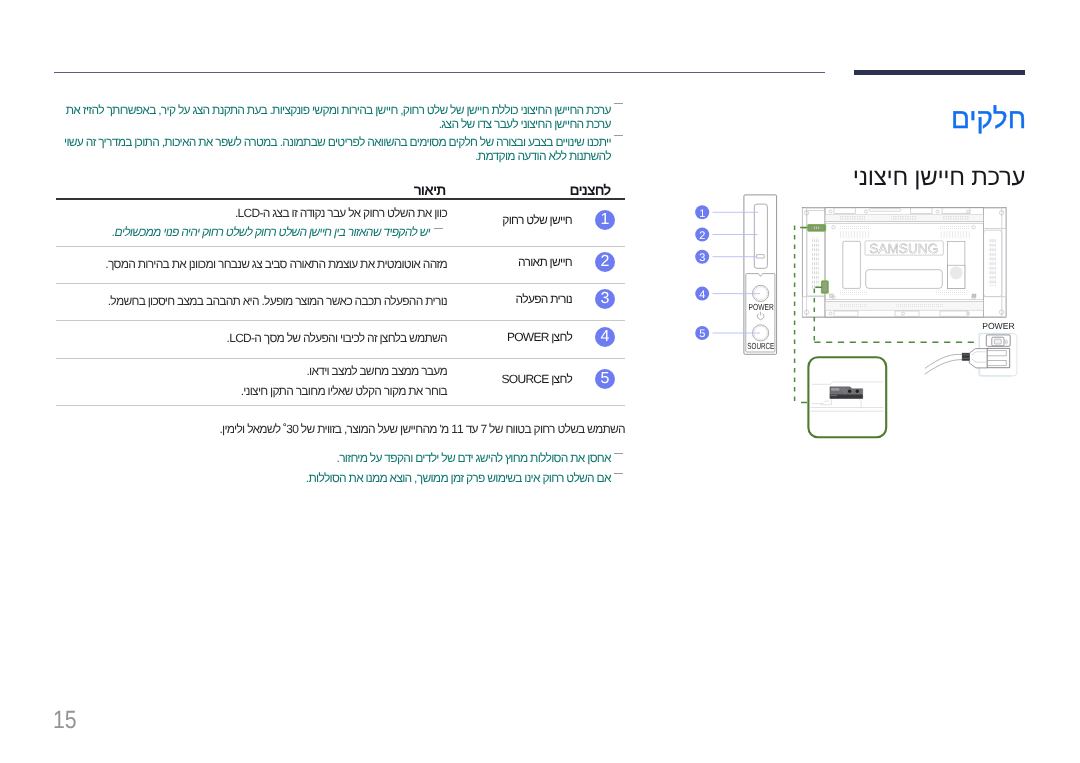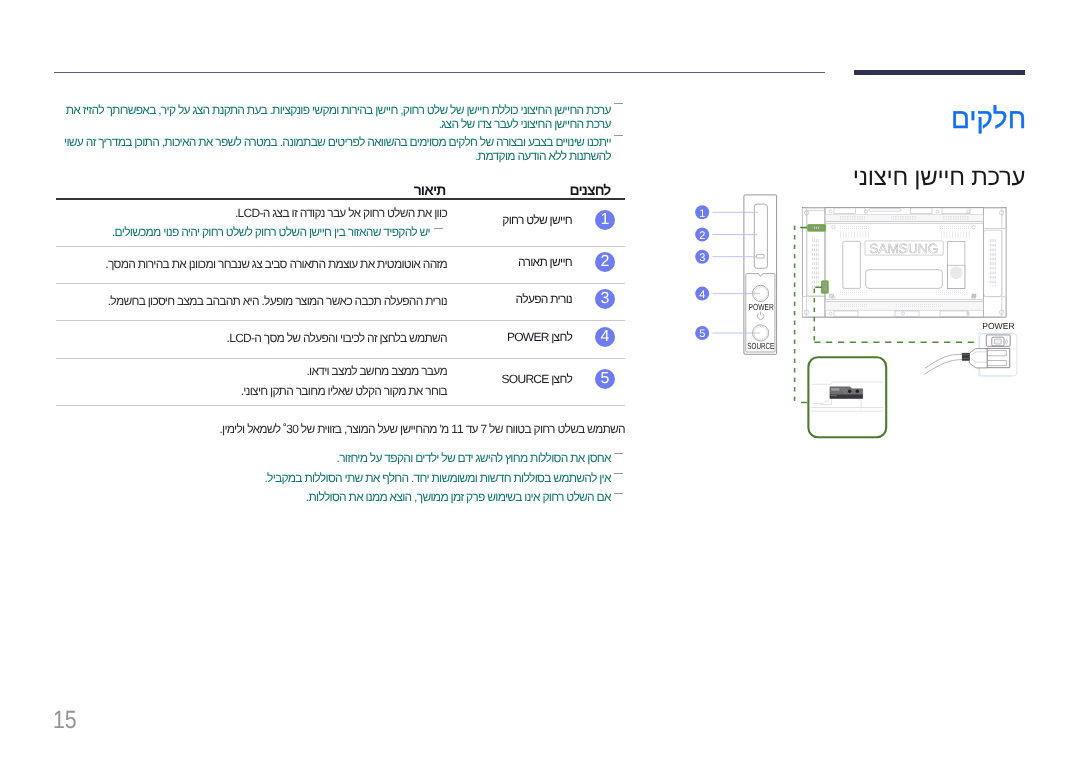--- a/index.html
+++ b/index.html
@@ -30,21 +30,21 @@
   #tbl tbody tr{border-bottom:1.1px solid #c9c9cc;}
   .c-desc{padding-right:6px !important;}
   #tbl thead .c-desc{padding-right:7.5px !important;}
   .c-name{padding-right:13px !important;}
   .c-num{text-align:center !important;}
   .c-head2{padding-right:14.5px !important;}
   .num-badge{display:inline-block;position:relative;top:-2.5px;width:20px;height:20px;border-radius:50%;background:#6e7cf2;
              color:#fff;font-size:16px;letter-spacing:0;line-height:20px;text-align:center;vertical-align:middle;}
   .lbl{font-size:12px;letter-spacing:-0.72px;color:#16181d;white-space:nowrap;position:relative;top:-2.5px;}
   .desc-l{font-size:12px;letter-spacing:-0.72px;color:#2b2c2f;line-height:19.4px;}
-  .c-desc .dashitem{line-height:19.4px;padding-right:17px;}
+  .c-desc .dashitem{line-height:19.4px;padding-right:17px;font-style:italic;}
   .c-desc .dashitem .dash{top:5.3px;right:4px;width:9.2px;}
   
   #pageno{left:52.6px;top:708.4px;font-size:25px;line-height:1;color:#949497;
           transform:scaleX(0.85);transform-origin:left top;}
   #diagram{left:680px;top:190px;direction:ltr;}
   .dlbl{font-family:"Liberation Sans",sans-serif;font-size:8.8px;fill:#1d1d20;}
   .brand{font-family:"Liberation Sans",sans-serif;font-size:13.2px;fill:none;stroke:#a9a9ae;stroke-width:0.42;}
   .cnum{font-family:"Liberation Sans",sans-serif;font-size:11px;fill:#fff;text-anchor:middle;}
   #intro{right:455px;top:103.8px;width:569px;line-height:13.85px;}
   #remote{right:455px;top:423px;width:569px;line-height:13.85px;}
@@ -296,21 +296,17 @@
 
   <div class="abs" id="remote">
     <div class="body">השתמש בשלט רחוק בטווח של 7 עד 11 מ' מהחיישן שעל המוצר, בזווית של 30˚ לשמאל ולימין.</div>
     <div class="dashlist" style="position:static;margin-top:15px">
       <div class="dashitem note">
         <span class="dash"></span>
         <span>אחסן את הסוללות מחוץ להישג ידם של ילדים והקפד על מיחזור.</span>
       </div>
       <div class="dashitem note" style="margin-top:5.9px">
         <span class="dash"></span>
-        <span>אין להשתמש בסוללות חדשות ומשומשות יחד. החלף את שתי הסוללות במקביל.</span>
-      </div>
-      <div class="dashitem note" style="margin-top:5.9px">
-        <span class="dash"></span>
         <span>אם השלט רחוק אינו בשימוש פרק זמן ממושך, הוצא ממנו את הסוללות.</span>
       </div>
     </div>
   </div>
 </div>
 
 </body></html>

